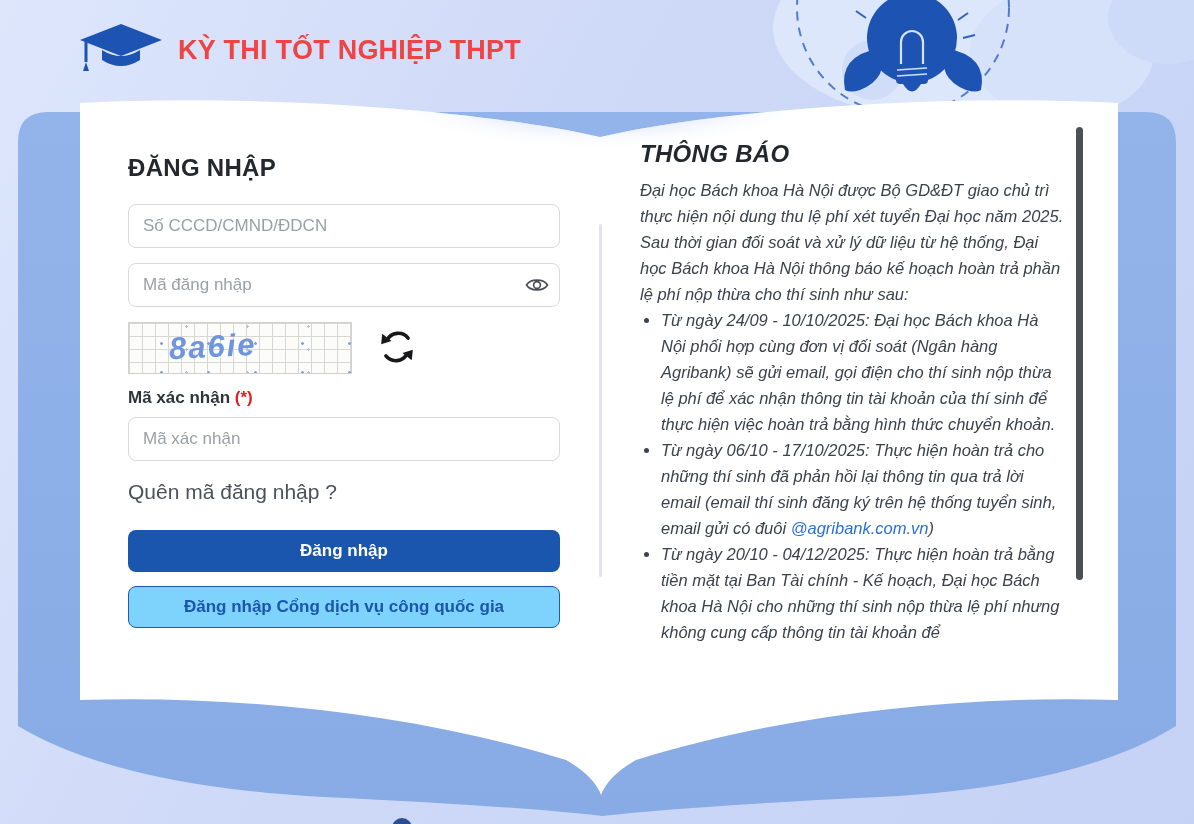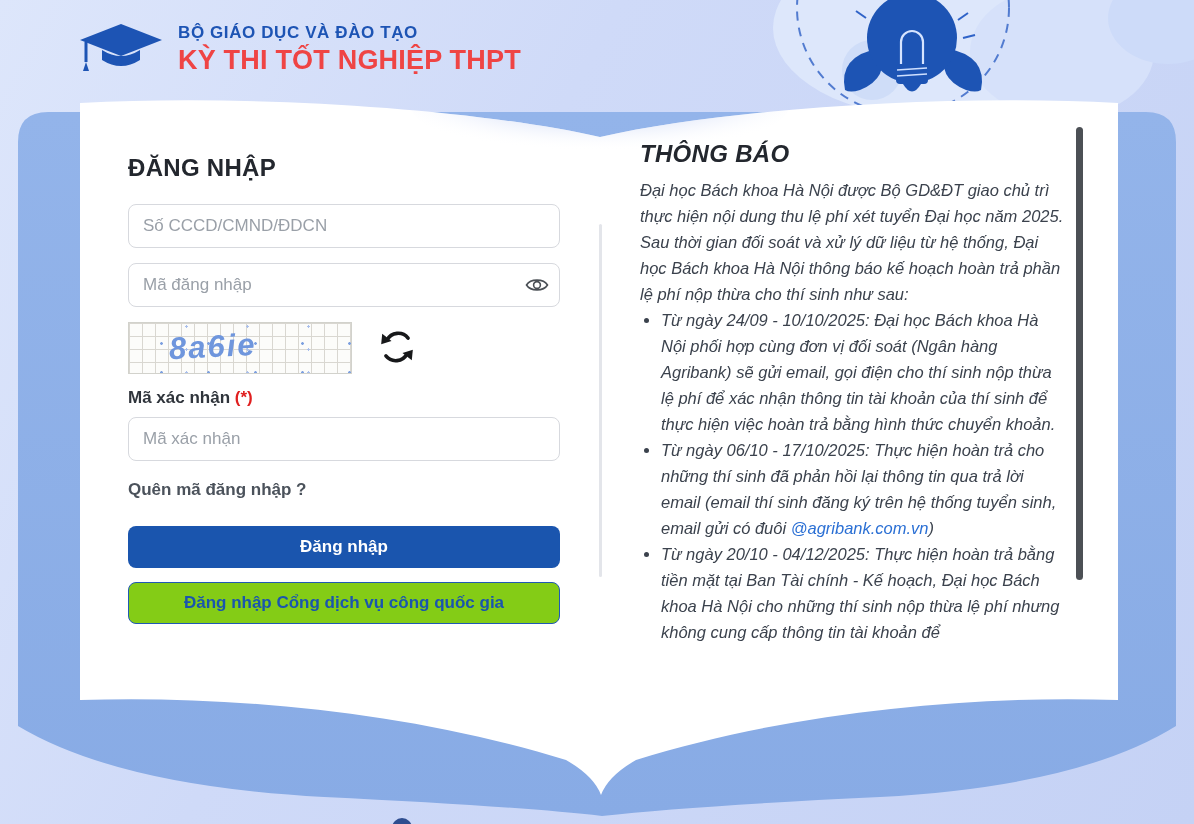--- a/index.html
+++ b/index.html
@@ -42,24 +42,24 @@
       linear-gradient(90deg,#d9d7d1 1px,transparent 1px);
     background-size:47px 29px,61px 23px,13px 13px,13px 13px;
     background-position:9px 6px,27px 15px,0 0,0 0;
   }
   .captcha-text {
     position:absolute; left:40px; top:6px;
     font-size:31px; font-weight:700; font-style:italic; letter-spacing:2px;
     color:#6f96dd; transform:rotate(-3deg);
   }
   .refresh-btn { width:42px; height:42px; border:none; background:transparent; cursor:pointer; padding:0; }
-  .forgot { display:inline-block; margin:4px 0 26px 0; font-size:17px; font-weight:700; color:#4b525b; text-decoration:none; cursor:pointer; }
+  .forgot { display:inline-block; margin:4px 0 26px 0; font-size:21px; font-weight:400; color:#4b525b; text-decoration:none; cursor:pointer; }
   .btn { display:block; width:100%; height:42px; border-radius:8px; font-size:17px; font-weight:700; cursor:pointer; font-family:inherit; }
   .btn-primary { background:#1a55ae; color:#fff; border:none; margin-bottom:14px; }
-  .btn-outline { background:#84cc16; color:#1a55ae; border:1.5px solid #2059b5; }
+  .btn-outline { background:#7dd3fc; color:#1a55ae; border:1.5px solid #2059b5; }
 
   
   .notice-col { position:absolute; left:640px; top:140px; width:427px; height:551px; z-index:2; overflow:hidden;font-style:italic; }
   .notice-col .panel-title { margin-bottom:9px; }
   .notice-text { font-size:16.5px; line-height:26px; color:#3b424d; }
   .notice-list { margin:0; padding-left:21px; }
   .notice-list li { font-size:16.5px; line-height:26px; color:#3b424d; }
   .inline-link { color:#2a6fd4; text-decoration:none; cursor:pointer; }
 
   .spine-divider { position:absolute; left:599px; top:224px; width:3px; height:353px; background:#e3e5ea; border-radius:2px; z-index:2; }
@@ -119,21 +119,20 @@
   </svg>
 
   <div class="brand">
     <svg class="brand-cap" viewBox="0 0 86 62">
       <polygon points="43,6 84,22 43,38 2,22" fill="#1d54b4"></polygon>
       <path d="M24,32 L24,42 Q43,54 62,42 L62,32 Q43,44 24,32 Z" fill="#1d54b4"></path>
       <line x1="8" y1="24" x2="8" y2="44" stroke="#1d54b4" stroke-width="3"></line>
       <path d="M8,44 l-3,9 6,0 Z" fill="#1d54b4"></path>
     </svg>
     <div>
-      <div class="brand-line1">BỘ GIÁO DỤC VÀ ĐÀO TẠO</div>
       <div class="brand-line2">KỲ THI TỐT NGHIỆP THPT</div>
     </div>
   </div>
 
   <div class="login-col">
     <div class="panel-title">ĐĂNG NHẬP</div>
 
     <div class="input-wrap">
       <input class="text-input" type="text" placeholder="Số CCCD/CMND/ĐDCN" style="">
     </div>

